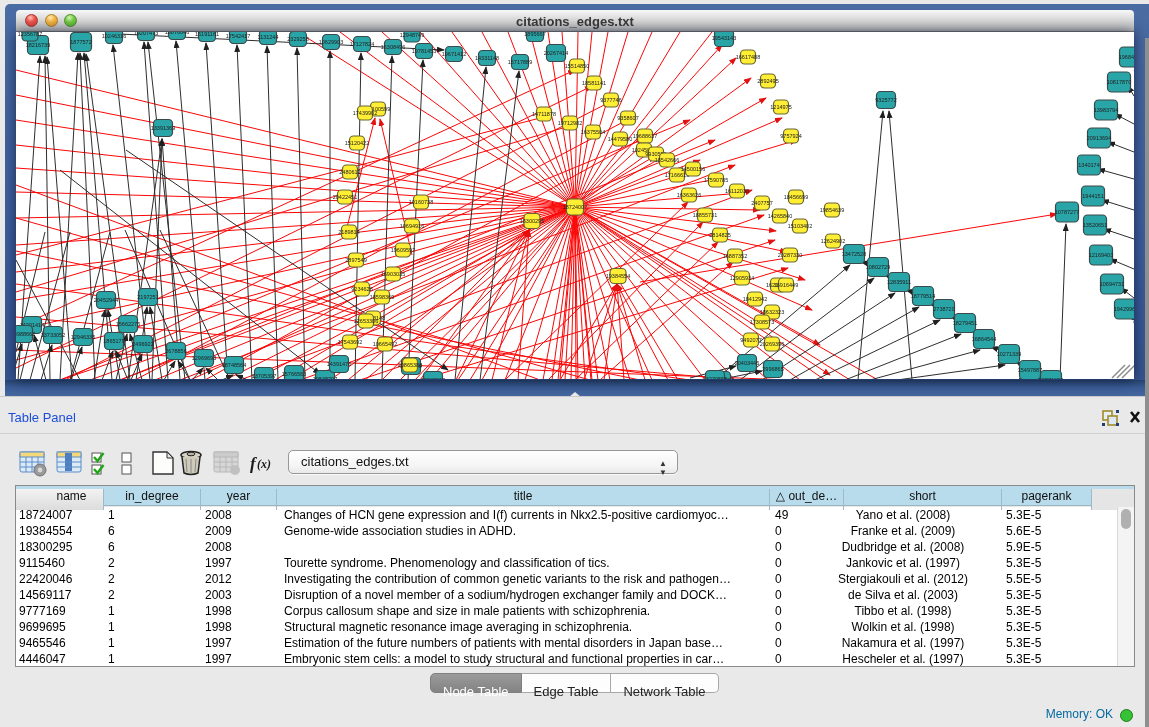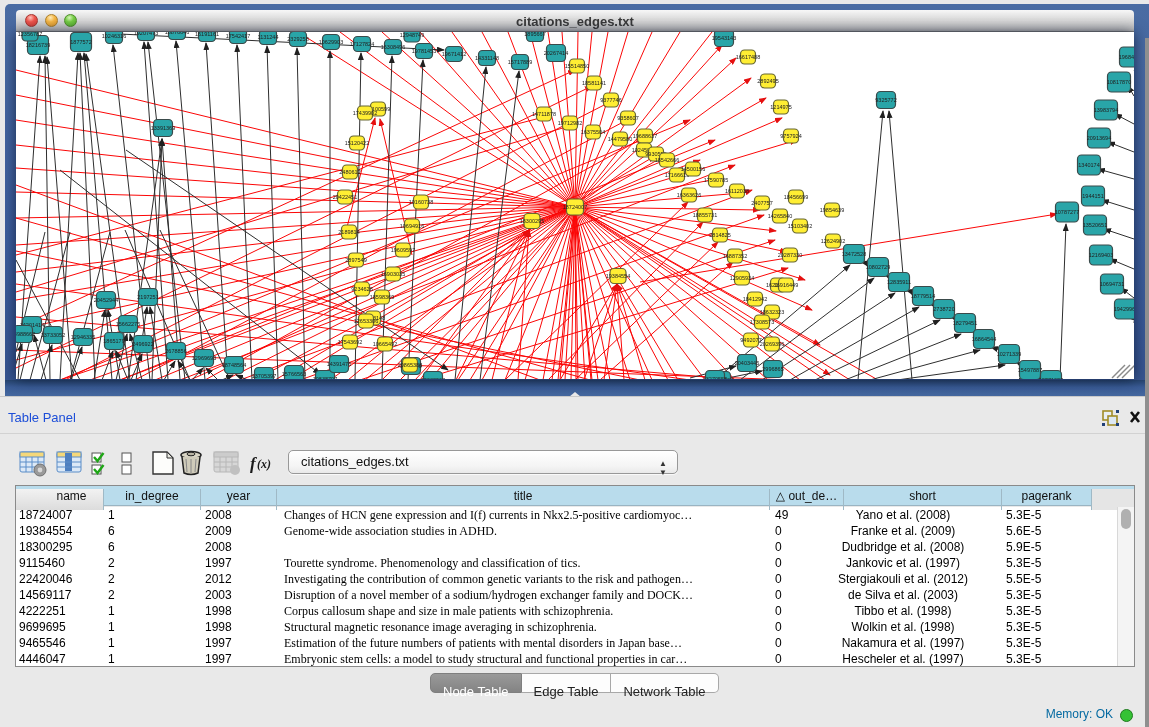--- a/index.html
+++ b/index.html
@@ -22,21 +22,21 @@
   box-shadow:0 1px 1px rgba(255,255,255,.8);}
 #thead { position:absolute; left:15px; top:485px; width:1120px; height:21px; border-top:1px solid #8a8a8a; border-bottom:1px solid #9ab4c2; background:#b9dcec; }
 #thead span { position:absolute; top:3px; font-size:12px; color:#111; text-align:center; border-left:1px solid #9fb9c6; height:21px; }
 #tbl-bg { position:absolute; left:16px; top:507px; width:1101px; height:159px; background:#ffffff; }
 #tbl-border { position:absolute; left:15px; top:485px; width:1120px; height:182px; border-left:1px solid #8a8a8a; border-right:1px solid #8a8a8a; border-bottom:1px solid #8a8a8a;}
 .trow { position:absolute; left:16px; width:1101px; height:16px; font-size:12px; color:#000; }
 .trow span { position:absolute; top:1px; white-space:nowrap; overflow:hidden; }
 .c-name { left:3px; width:86px;}
 .c-ind { left:92px; width:97px;}
 .c-year { left:189px; width:76px;}
-.c-title { left:268px; width:486px;font-family:Liberation Serif, serif;}
+.c-title { left:268px; width:486px;}
 .c-out { left:759px; width:72px;}
 .c-short { left:808px; width:158px; text-align:center;}
 .c-pr { left:990px; width:90px;}
 #scroll-lane { position:absolute; left:1117px; top:507px; width:17px; height:159px; background:#f4f4f4; border-left:1px solid #d8d8d8;}
 #thumb { position:absolute; left:1121px; top:509px; width:10px; height:20px; background:#b0b0b0; border-radius:5px; }
 #tabs { position:absolute; left:430px; top:673px; height:19px; font-size:13px; }
 #tabs .seg { float:left; height:19px; line-height:18px; padding:9px 12px; background:#fdfdfd; border:1px solid #a8a8a8; border-left:none; color:#222; }
 #tabs .seg.first { border-left:1px solid #a8a8a8; border-radius:5px 0 0 5px; }
 #tabs .seg.last { border-radius:0 5px 5px 0; }
 #tabs .seg.sel { background:linear-gradient(180deg,#9a9a9a,#838383); color:#fff; border-color:#7f7f7f; }
@@ -662,21 +662,21 @@
 <div class="trow" style="top:587px">
     <span class="c-name">14569117</span>
     <span class="c-ind">2</span>
     <span class="c-year">2003</span>
     <span class="c-title">Disruption of a novel member of a sodium/hydrogen exchanger family and DOCK…</span>
     <span class="c-out">0</span>
     <span class="c-short">de Silva et al. (2003)</span>
     <span class="c-pr">5.3E-5</span>
   </div>
 <div class="trow" style="top:603px">
-    <span class="c-name">4222251</span>
+    <span class="c-name">9777169</span>
     <span class="c-ind">1</span>
     <span class="c-year">1998</span>
     <span class="c-title">Corpus callosum shape and size in male patients with schizophrenia.</span>
     <span class="c-out">0</span>
     <span class="c-short">Tibbo et al. (1998)</span>
     <span class="c-pr">5.3E-5</span>
   </div>
 <div class="trow" style="top:619px">
     <span class="c-name">9699695</span>
     <span class="c-ind">1</span>

